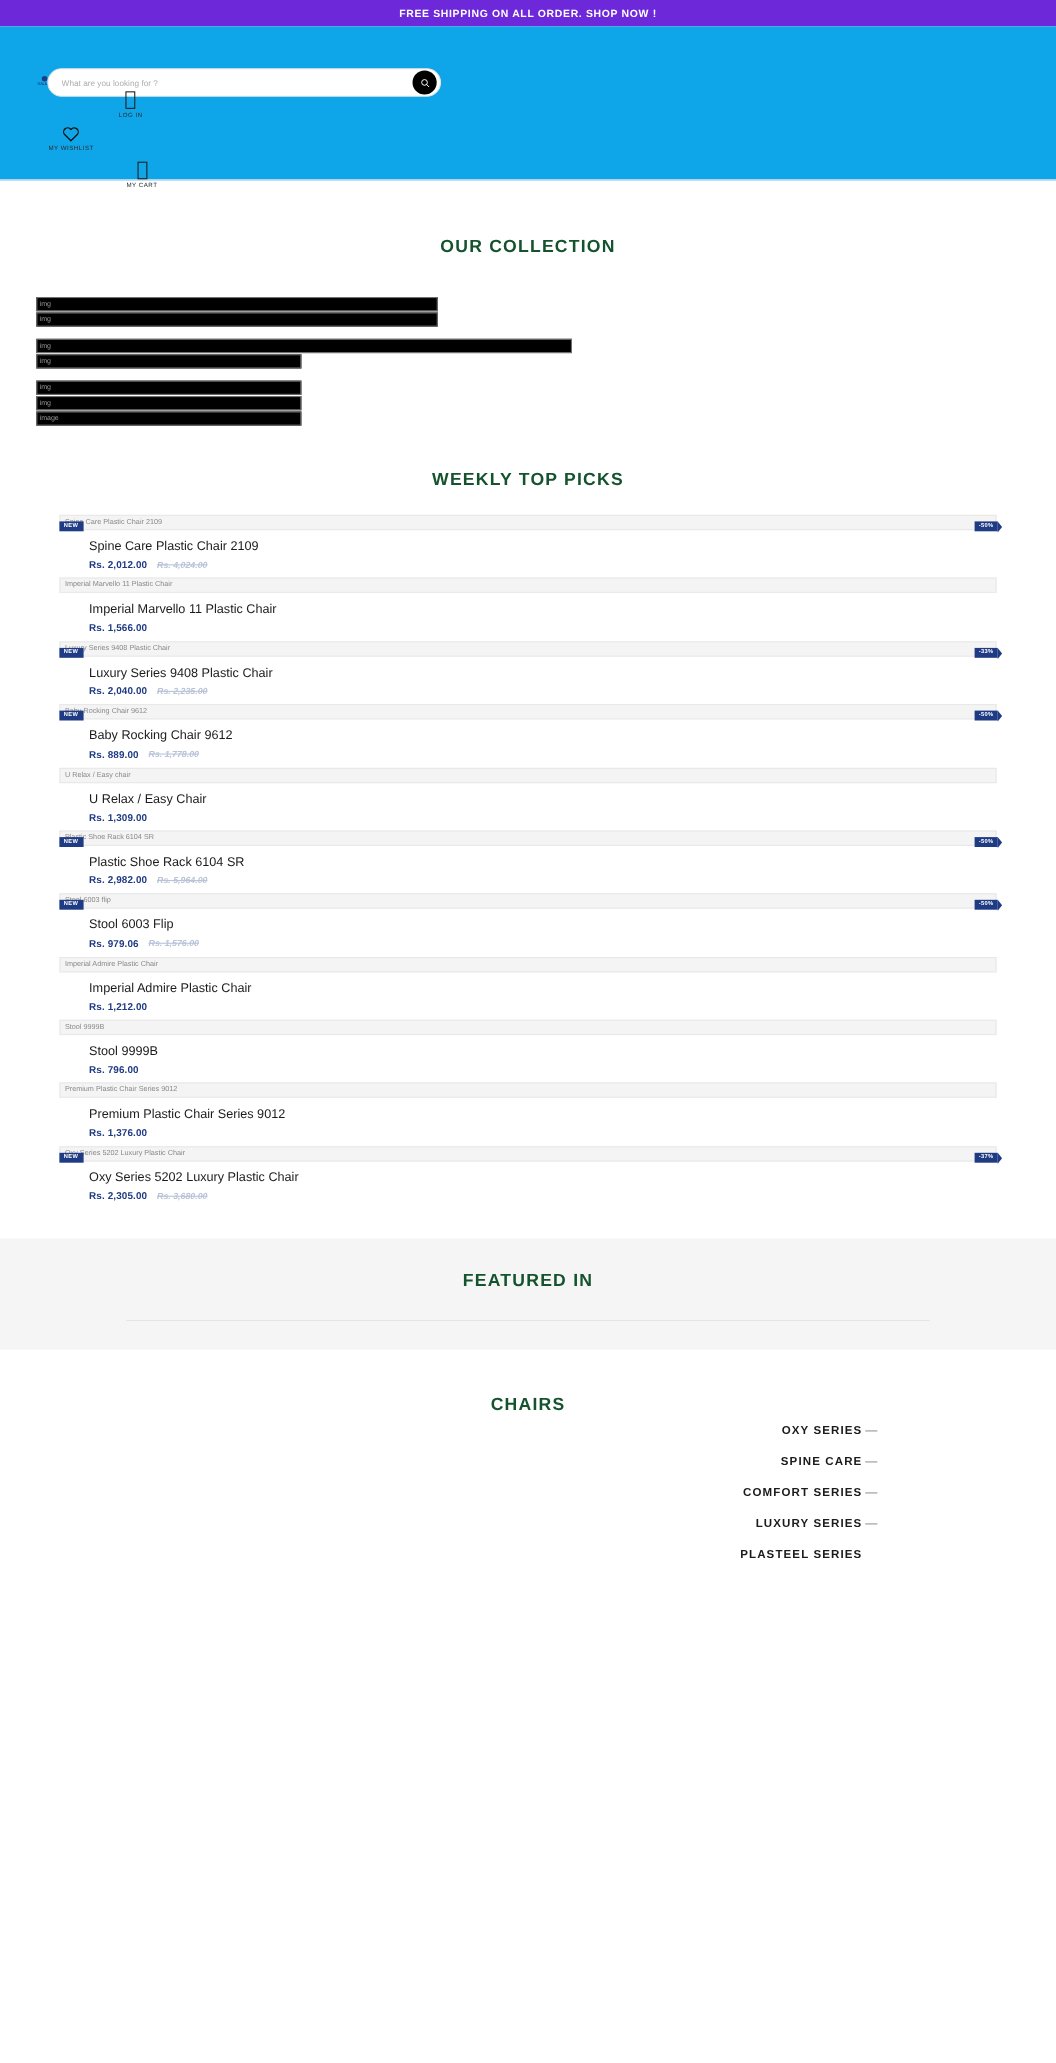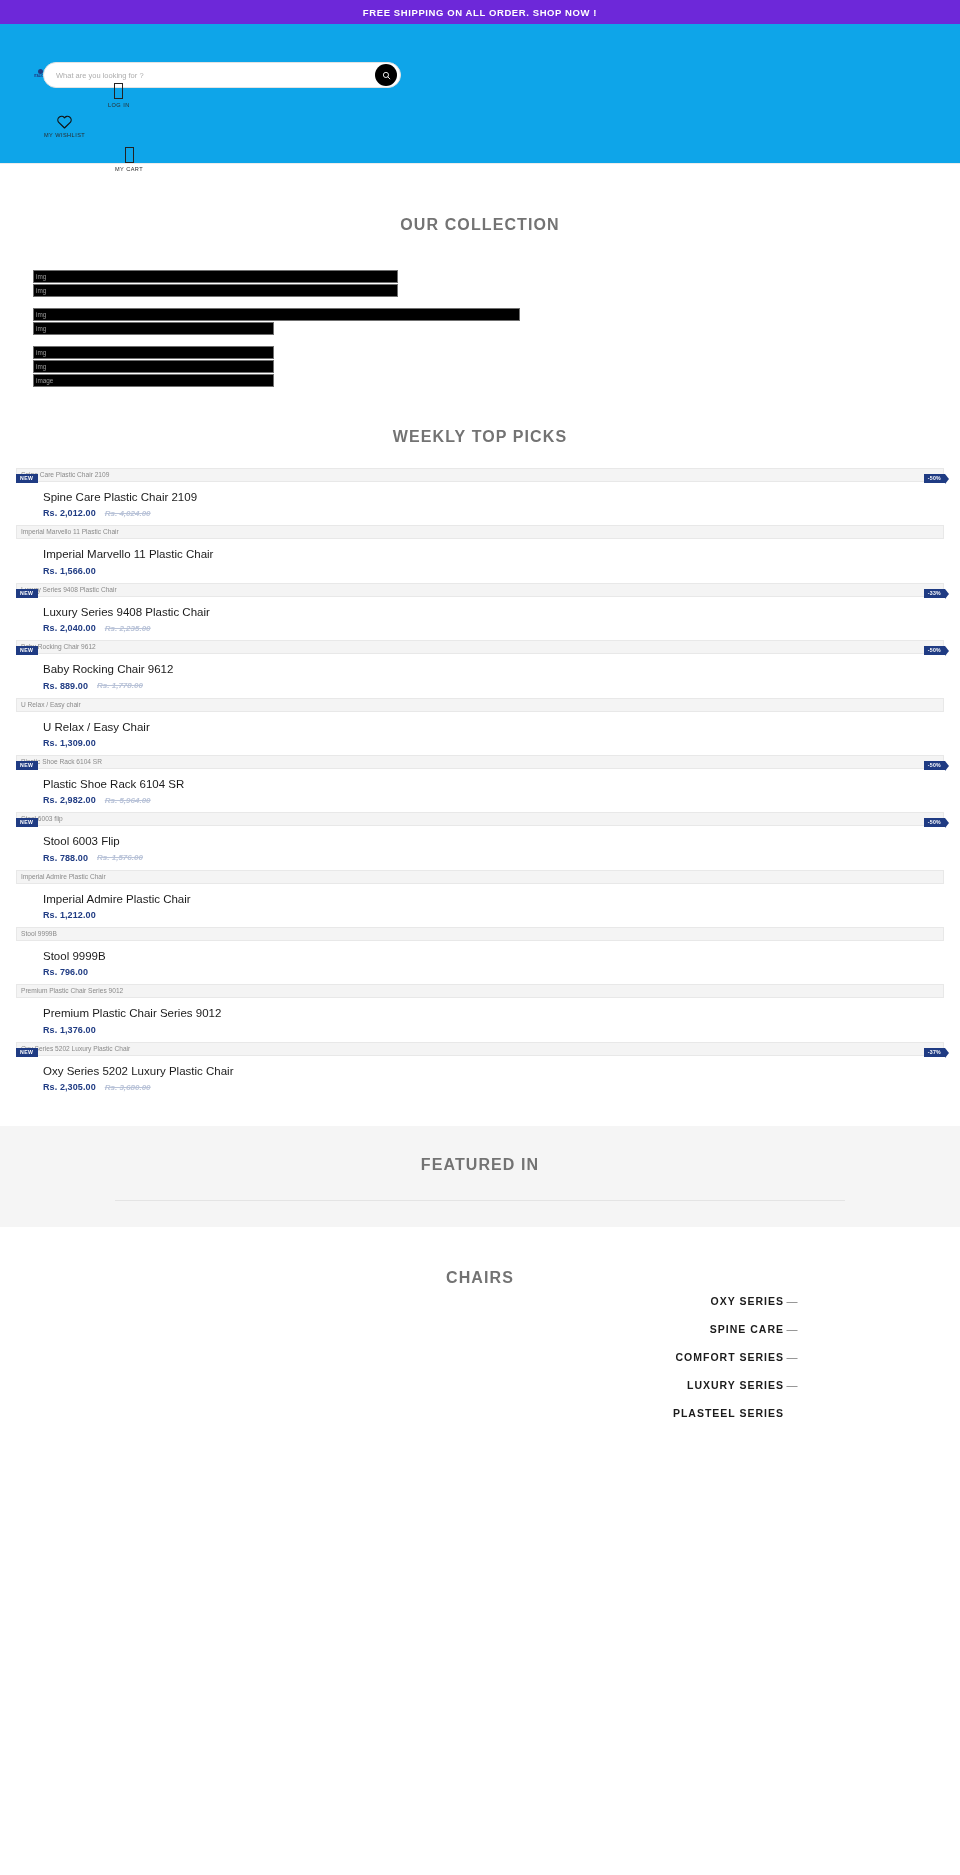--- a/index.html
+++ b/index.html
@@ -118,21 +118,21 @@
     width:9px;height:16px;
     border:1px solid #222;
   }
 
   
   .section-title{
     text-align:center;
     font-size:16px;
     letter-spacing:1.1px;
     font-weight:700;
-    color:#737373;
+    color:#14532d;
     margin:0;
     font-stretch:condensed;
   }
 
   
   .collection{
     padding:52px 0 0;
   }
   .collection .section-title{ margin-bottom:36px; }
   .coll-rows{ padding-left:33px; }
@@ -146,21 +146,21 @@
     height:13px;
     overflow:hidden;
     padding-left:2px;
     margin-bottom:1px;
     font-family:"Liberation Sans", sans-serif;
   }
 
   
   .picks{ padding-top:30px; }
   .picks .section-title{ margin-bottom:22px; }
-  .pick-list{ padding:0 16px; }
+  .pick-list{ padding:0 54px; }
 
   .product{
     position:relative;
     margin-bottom:7px;
   }
   .product-imgbar{
     position:relative;
     height:14px;
     background:#f4f4f4;
     border:1px solid #e8e8e8;
@@ -396,21 +396,21 @@
             <span class="price">Rs. 2,982.00</span>
             <span class="price-compare">Rs. 5,964.00</span>
           </div>
         </div>
       </div>
       <div class="product">
         <div class="product-imgbar">Stool 6003 flip<span class="badge-new">NEW</span><span class="badge-sale">-50%</span></div>
         <div class="product-body">
           <div class="product-title">Stool 6003 Flip</div>
           <div class="price-row">
-            <span class="price">Rs. 788.00</span>
+            <span class="price">Rs. 979.06</span>
             <span class="price-compare">Rs. 1,576.00</span>
           </div>
         </div>
       </div>
       <div class="product">
         <div class="product-imgbar">Imperial Admire Plastic Chair</div>
         <div class="product-body">
           <div class="product-title">Imperial Admire Plastic Chair</div>
           <div class="price-row">
             <span class="price">Rs. 1,212.00</span>

